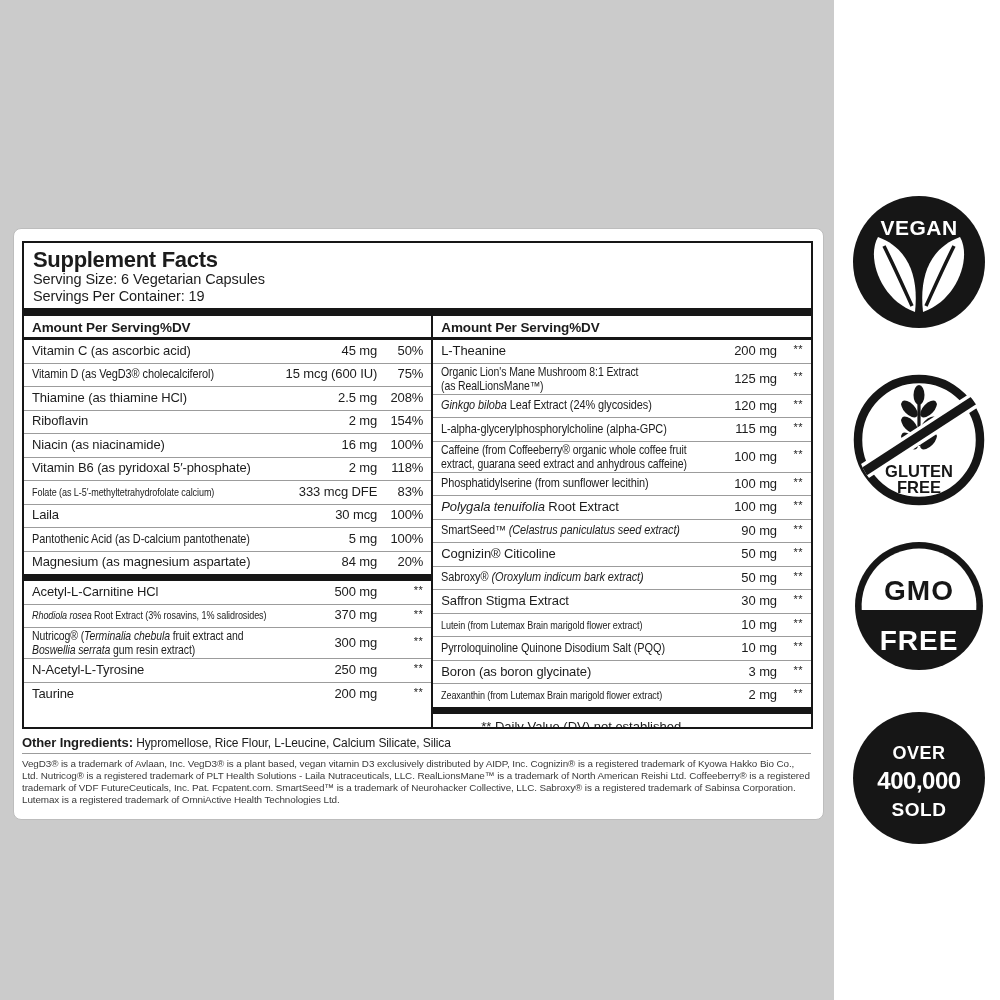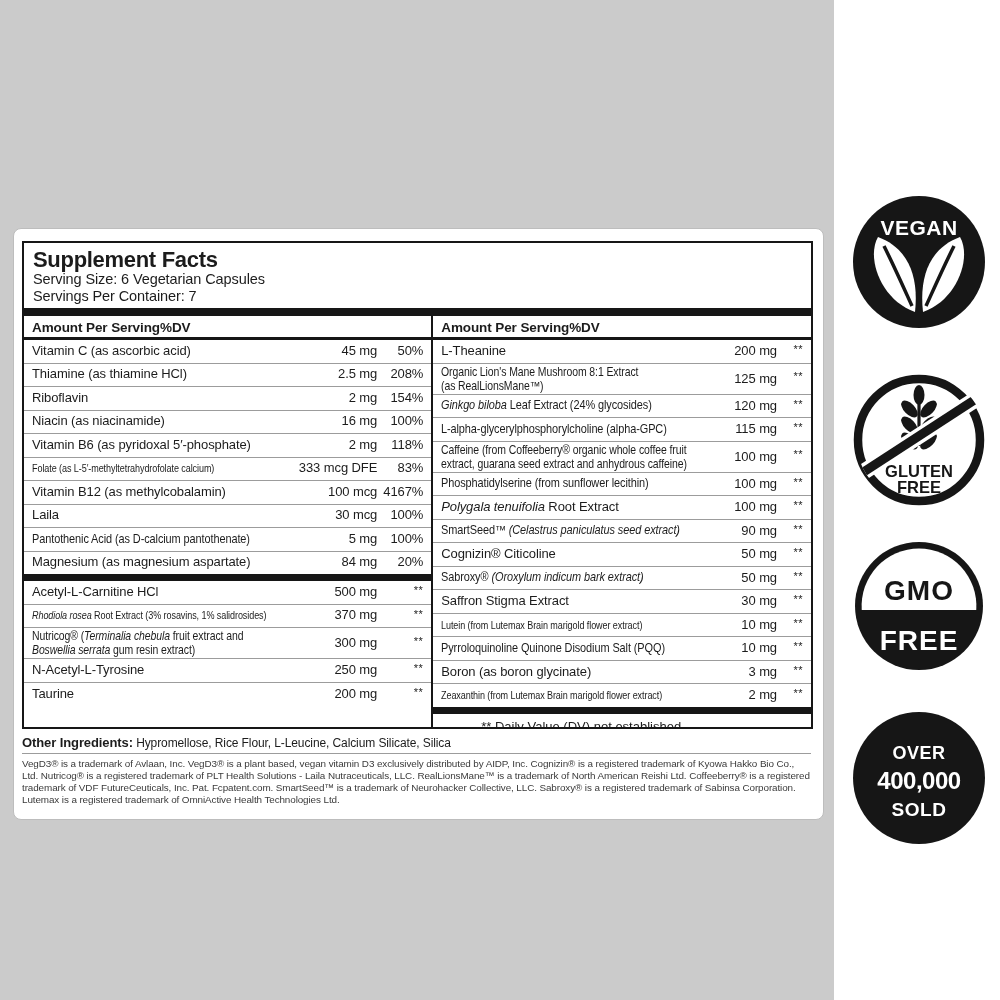--- a/index.html
+++ b/index.html
@@ -77,34 +77,39 @@
 </head>
 <body>
 
 <div class="bg-gray"></div>
 
 <div class="panel">
   <div class="label-box">
     <div class="label-head">
       <div class="lh-title">Supplement Facts</div>
       <div class="lh-line">Serving Size: 6 Vegetarian Capsules</div>
-      <div class="lh-line">Servings Per Container: 7</div>
+      <div class="lh-line">Servings Per Container: 19</div>
     </div>
     <div class="cols">
       <div class="col col-left" id="col-left">
           <div class="thickbar" style="height: 8px;"></div>
           <div class="hdr">
             <span>Amount Per Serving</span>
             <span>%DV</span>
           </div>
           <div class="row nt">
             <div class="nm"><span class="nm-in"><span>Vitamin C (as ascorbic acid)</span></span></div>
             <div class="amt">45 mg</div>
             <div class="dv">50%</div>
           </div>
+          <div class="row sm">
+            <div class="nm"><span class="nm-in"><span>Vitamin D (as VegD3® cholecalciferol)</span></span></div>
+            <div class="amt">15 mcg (600 IU)</div>
+            <div class="dv">75%</div>
+          </div>
           <div class="row">
             <div class="nm"><span class="nm-in"><span>Thiamine (as thiamine HCl)</span></span></div>
             <div class="amt">2.5 mg</div>
             <div class="dv">208%</div>
           </div>
           <div class="row">
             <div class="nm"><span class="nm-in"><span>Riboflavin</span></span></div>
             <div class="amt">2 mg</div>
             <div class="dv">154%</div>
           </div>
@@ -115,25 +120,20 @@
           </div>
           <div class="row">
             <div class="nm"><span class="nm-in"><span>Vitamin B6 (as pyridoxal 5′-phosphate)</span></span></div>
             <div class="amt">2 mg</div>
             <div class="dv">118%</div>
           </div>
           <div class="row xs">
             <div class="nm"><span class="nm-in"><span>Folate (as L-5′-methyltetrahydrofolate calcium)</span></span></div>
             <div class="amt">333 mcg DFE</div>
             <div class="dv">83%</div>
-          </div>
-          <div class="row">
-            <div class="nm"><span class="nm-in"><span>Vitamin B12 (as methylcobalamin)</span></span></div>
-            <div class="amt">100 mcg</div>
-            <div class="dv">4167%</div>
           </div>
           <div class="row">
             <div class="nm"><span class="nm-in"><span>Laila</span></span></div>
             <div class="amt">30 mcg</div>
             <div class="dv">100%</div>
           </div>
           <div class="row sm">
             <div class="nm"><span class="nm-in"><span>Pantothenic Acid (as D-calcium pantothenate)</span></span></div>
             <div class="amt">5 mg</div>
             <div class="dv">100%</div>

